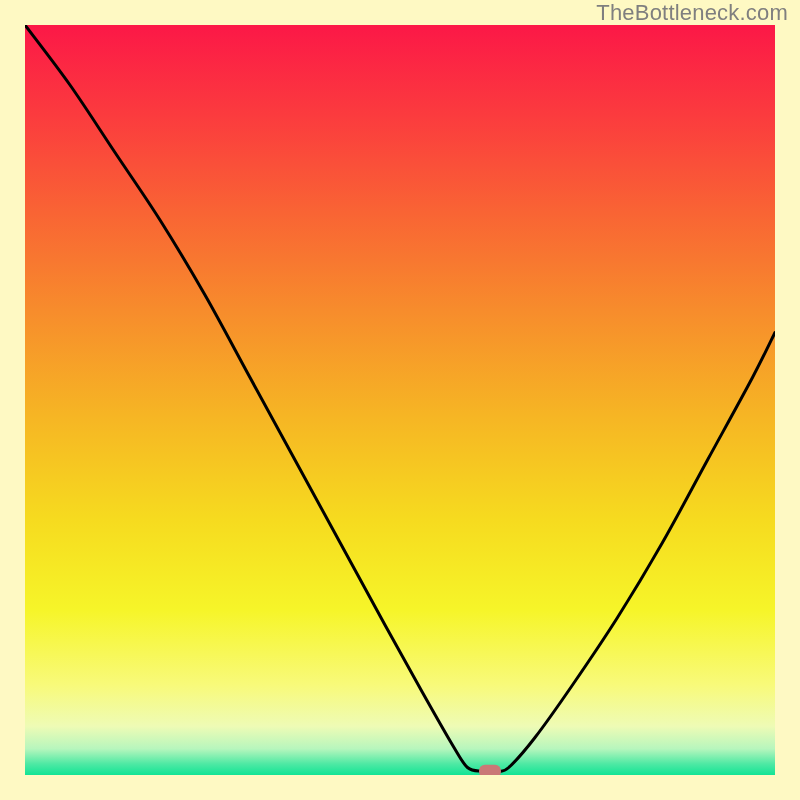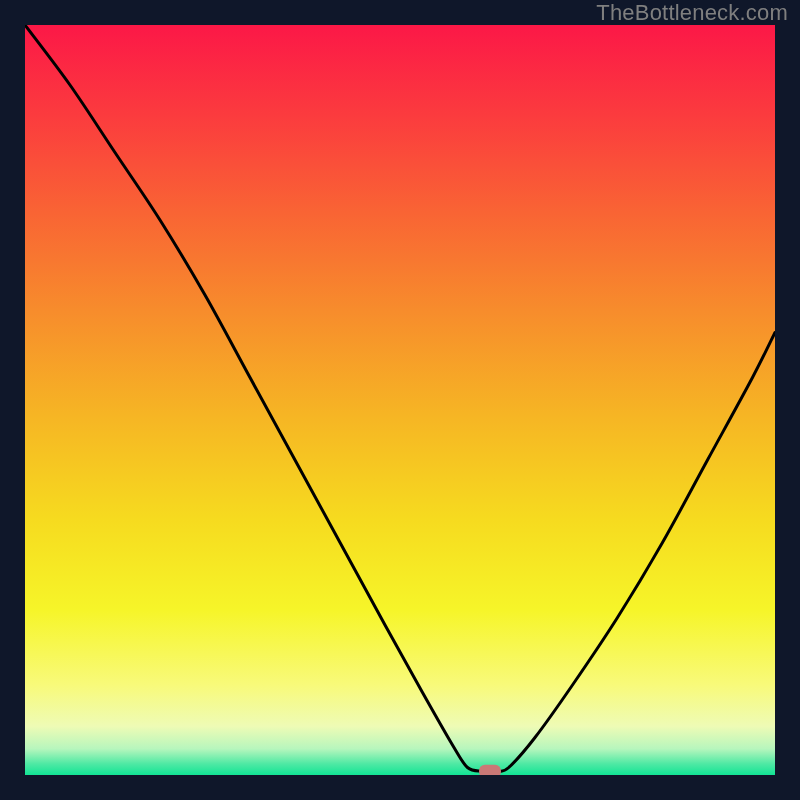--- a/index.html
+++ b/index.html
@@ -1,16 +1,16 @@
 <!DOCTYPE html>
 <html><head>
 <meta charset="utf-8">
 <style>
   html,body{margin:0;padding:0;width:800px;height:800px;overflow:hidden;font-family:Arial,Helvetica,sans-serif;}
-  .canvas{position:relative;width:800px;height:800px;background:#0f172a;}
+  .canvas{position:relative;width:800px;height:800px;background:#fef9c3;}
   .plot{position:absolute;left:25px;top:25px;width:750px;height:750px;}
   .watermark{position:absolute;top:0;right:12px;color:#7f7f7f;font-size:22px;font-weight:400;letter-spacing:0.2px;}
   svg{display:block;}
 </style>
 </head>
 <body>
 <div class="canvas">
   <div class="watermark">TheBottleneck.com</div>
   <svg class="plot" viewBox="0 0 750 750" preserveAspectRatio="none">
     <defs>

